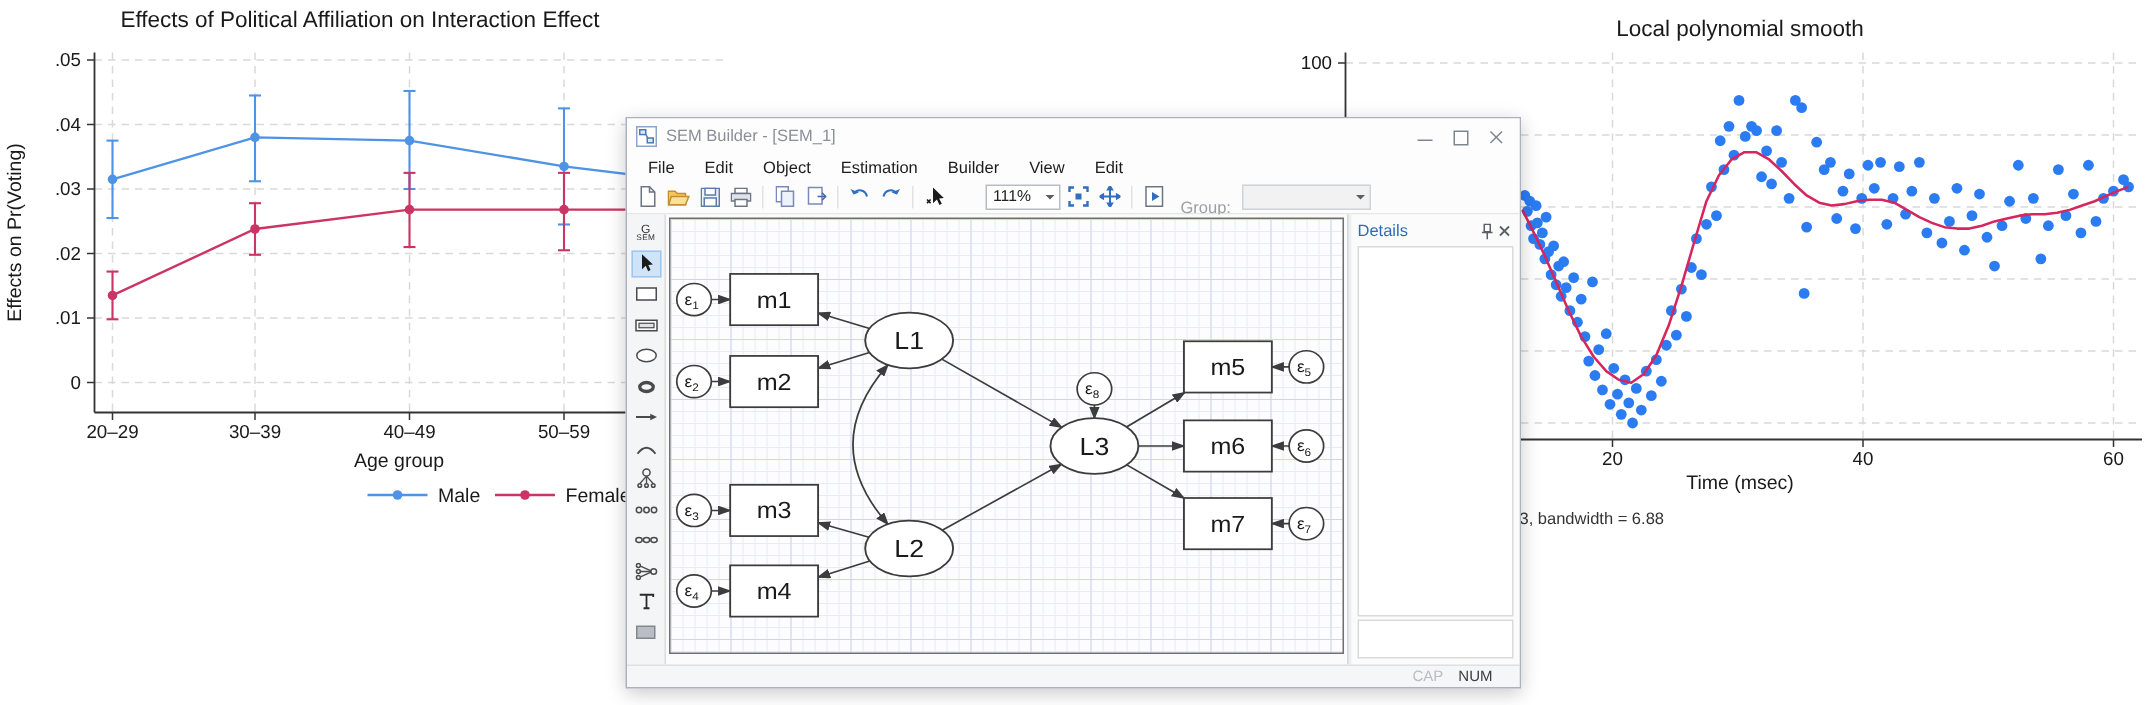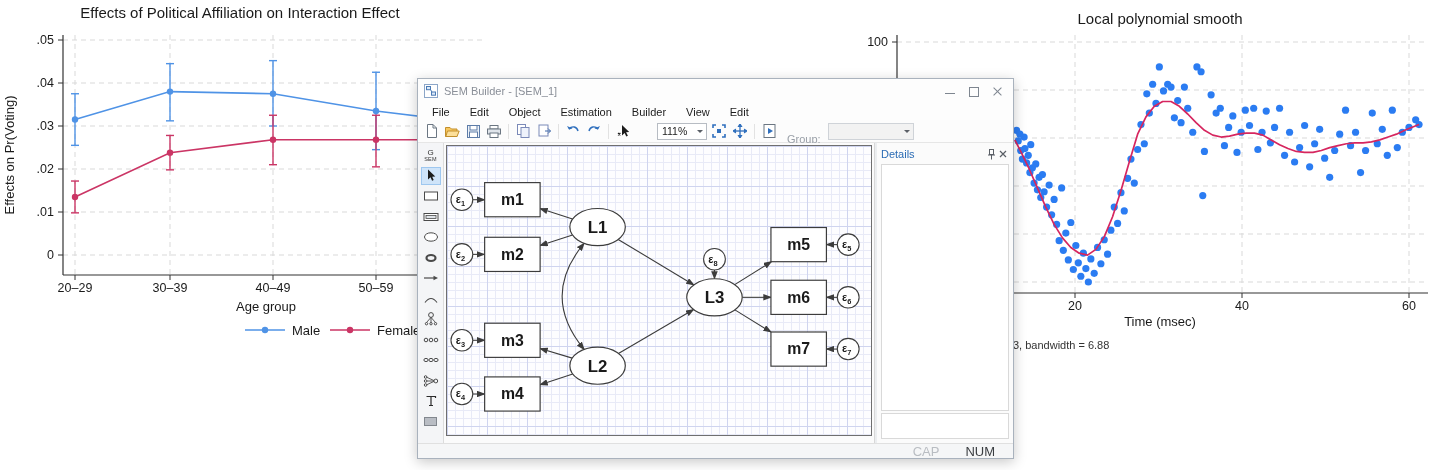--- a/index.html
+++ b/index.html
@@ -50,34 +50,33 @@
 
   .canvas-wrap { flex:1 1 auto; padding:2px 2px 7px 2px; background:#fbfbfb; min-width:0; }
   .canvas {
     position:relative; width:100%; height:100%; border:1px solid #6f6f6f; background:#fdfdff;
     background-image:
       linear-gradient(to right, #cfd4ef 1px, transparent 1px),
       linear-gradient(to bottom, #cfd4ef 1px, transparent 1px),
       linear-gradient(to right, #e8eaf7 1px, transparent 1px),
       linear-gradient(to bottom, #e8eaf7 1px, transparent 1px);
     background-size:40px 40px, 40px 40px, 8px 8px, 8px 8px;
-    font-weight:bold;
   }
   .canvas svg { position:absolute; inset:0; }
 
   .splitter { width:3px; background:#eceef0; border-left:1px solid #d8d8d8; flex:0 0 auto; }
-  .details { width:136px; background:#fbfbfb; display:flex; flex-direction:column; padding:3px 4px 4px 4px; flex:0 0 auto; }
+  .details { width:112px; background:#fbfbfb; display:flex; flex-direction:column; padding:3px 4px 4px 4px; flex:0 0 auto; }
   .details-hdr { display:flex; align-items:center; height:16px; flex:0 0 auto; }
   .details-hdr .dtitle { color:#2b6cb5; font-size:11px; flex:1; }
   .details-hdr .dbtn { width:12px; height:12px; display:flex; align-items:center; justify-content:center; color:#5a5f66; font-size:10px; }
   .details-box { background:#fff; border:1px solid #d9d9d9; }
   .details-main { flex:1 1 auto; margin-top:2px; }
   .details-sub { height:26px; margin-top:2px; flex:0 0 auto; }
 
-  .statusbar { height:15px; background:#f5f6f7; border-top:1px solid #e0e0e0; display:flex; align-items:center; justify-content:flex-end; gap:26px; padding-right:18px; font-size:13px; flex:0 0 auto; }
+  .statusbar { height:15px; background:#f5f6f7; border-top:1px solid #e0e0e0; display:flex; align-items:center; justify-content:flex-end; gap:10px; padding-right:18px; font-size:10px; flex:0 0 auto; }
   .st-cap { color:#b9bdc2; } .st-num { color:#3a3d41; }
 </style>
 </head>
 <body>
 
 <div id="stage">
 
   <div class="chart" id="left-chart">
     <svg id="leftChartSvg" width="482" height="352">
         <line x1="63" y1="255" x2="482" y2="255" stroke="#d9d9d9" stroke-dasharray="5,4" stroke-width="1"></line>

